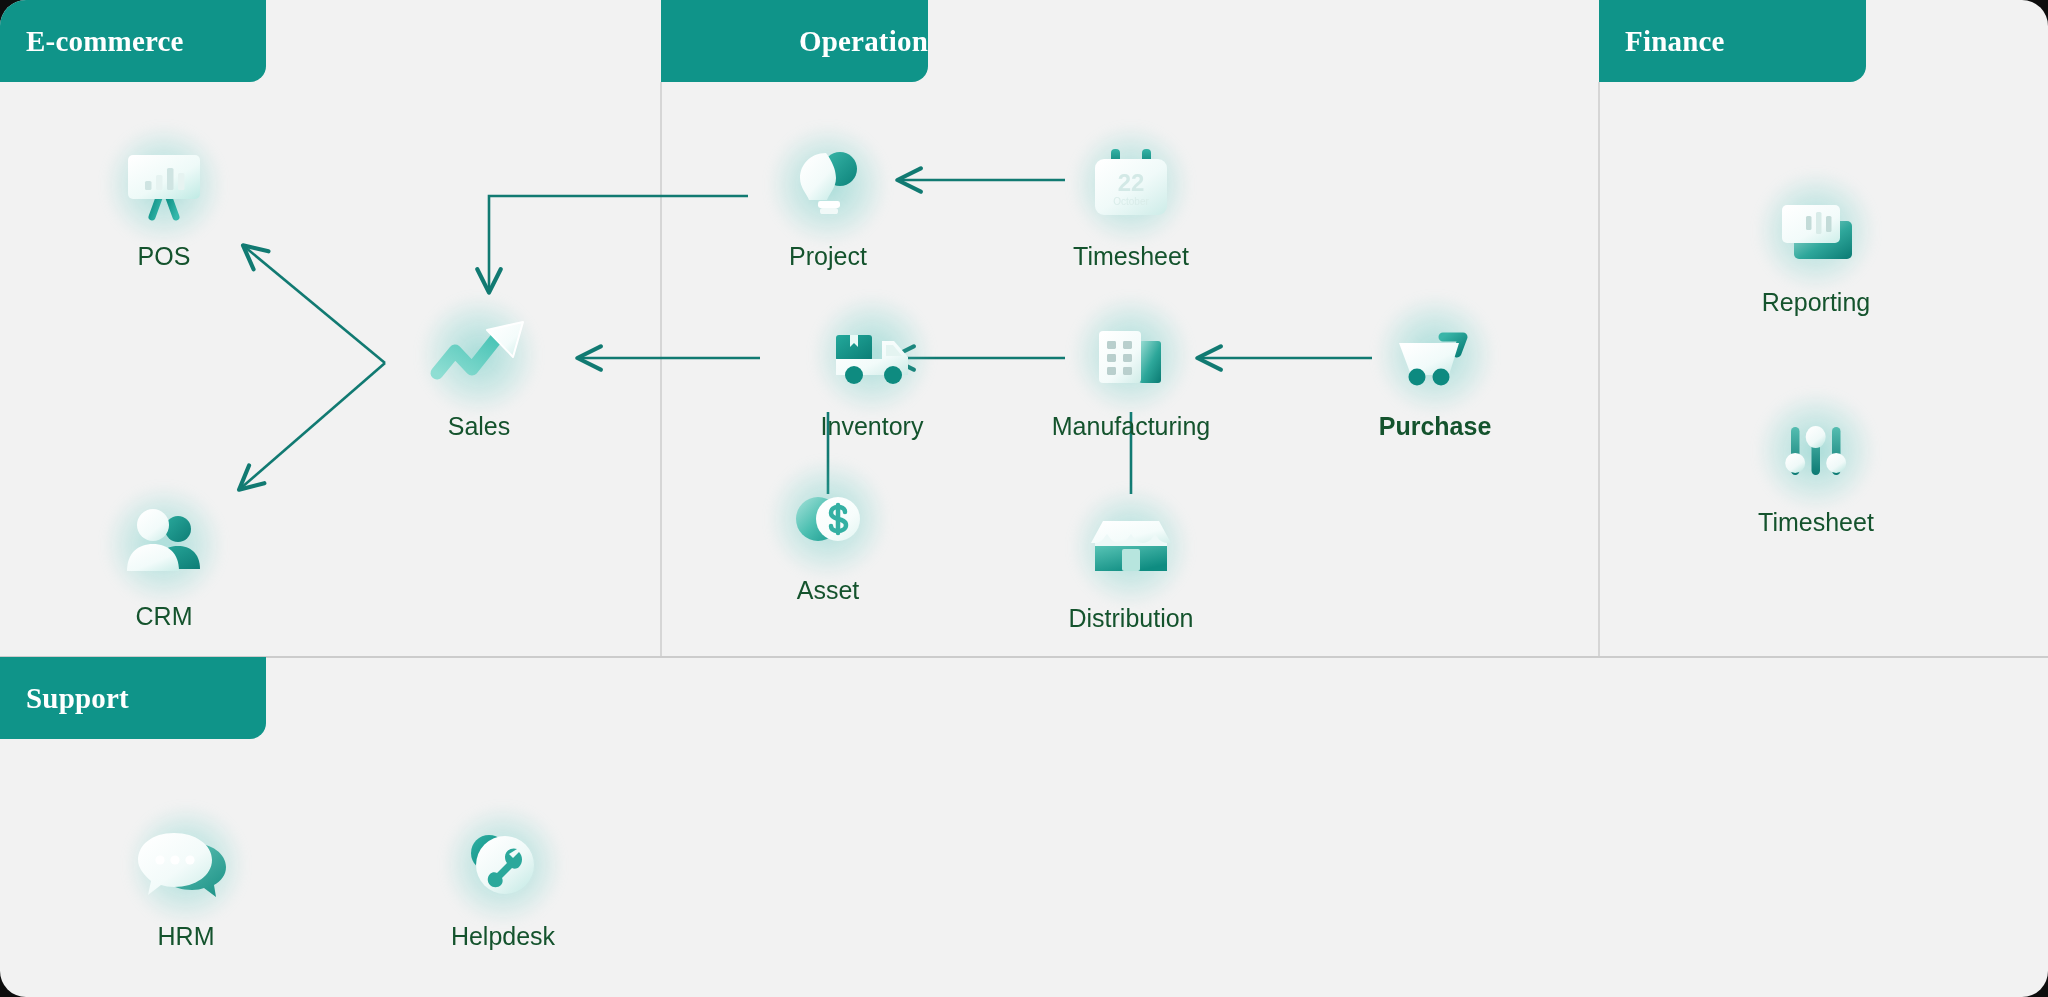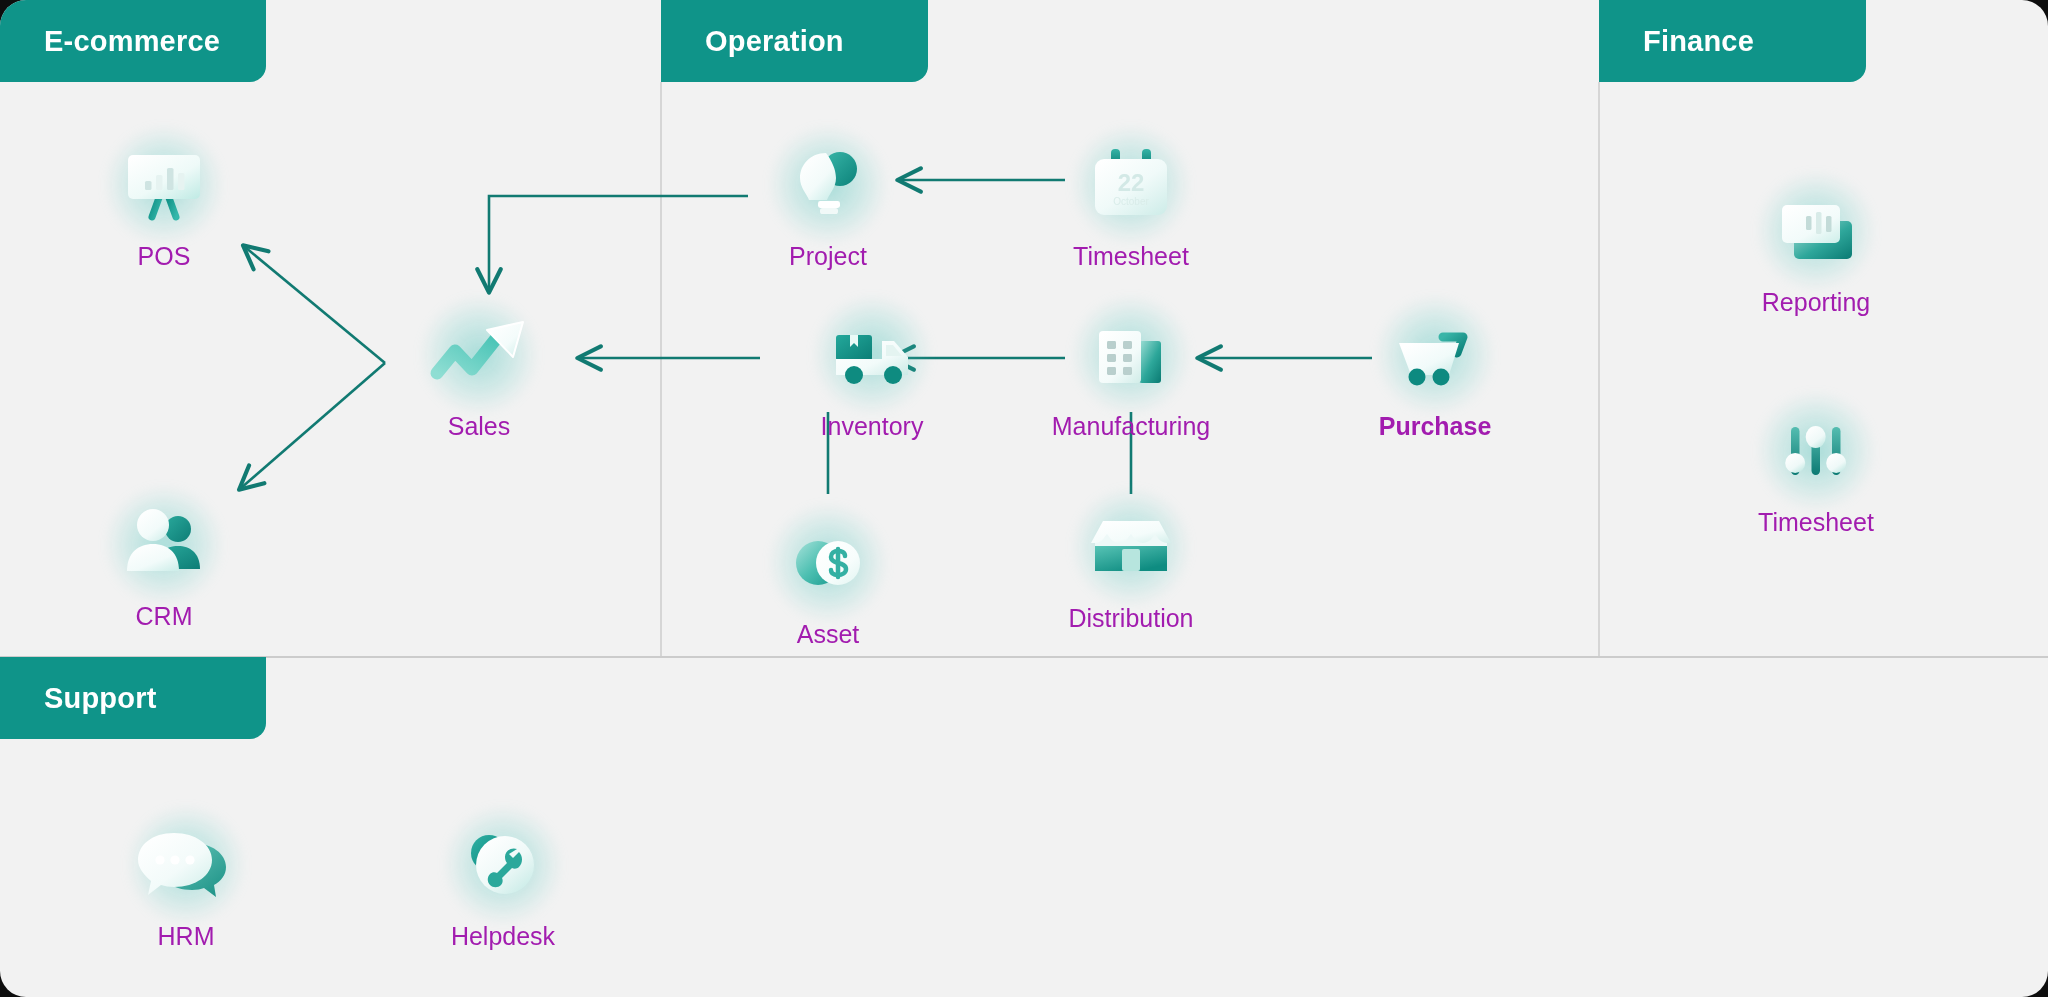--- a/index.html
+++ b/index.html
@@ -21,23 +21,24 @@
   
   .sec-head {
     position: absolute;
     background: #0f9489;
     color: #ffffff;
     font-weight: bold;
     font-size: 29px;
     letter-spacing: 0.2px;
     display: flex;
     align-items: center;
-    padding-left: 44px;
+    padding-left: 26px;
     box-sizing: border-box;
     height: 82px;
+    font-family: Liberation Serif, serif;
   }
   .sec-head.br { border-bottom-right-radius: 16px; }
   .sec-head.tl0 { border-top-left-radius: 0; }
 
   
   .vdiv {
     position: absolute;
     width: 1.5px;
     background: #d6d6d6;
   }
@@ -65,21 +66,21 @@
     transform: translate(-50%,-50%);
     width: 118px; height: 118px;
     border-radius: 50%;
     background: radial-gradient(circle, rgba(60,190,180,0.40) 0%, rgba(80,200,190,0.20) 42%, rgba(120,210,205,0.05) 66%, rgba(255,255,255,0) 78%);
     filter: blur(5px);
   }
   .node svg { position: relative; z-index: 2; overflow: visible; }
   .node .label {
     margin-top: 2px;
     font-size: 25px;
-    color: #a21caf;
+    color: #14532d;
     font-family: "Liberation Sans", sans-serif;
     white-space: nowrap;
   }
 
   
   #arrows {
     position: absolute; left: 0; top: 0;
     width: 2048px; height: 997px;
     pointer-events: none;
     z-index: 1;
@@ -91,21 +92,21 @@
 
 <div id="canvas">
 
   <div class="vdiv" style="left:660px; top:82px; height:575px;"></div>
   <div class="vdiv" style="left:1598px; top:82px; height:575px;"></div>
   <div class="hdiv" style="left:0px; top:656px; width:2048px;"></div>
 
   <div class="sec-head br tl0" style="left:0px; top:0px; width:266px;">
     <span>E-commerce</span>
   </div>
-  <div class="sec-head br" style="left:661px; top:0px; width:267px;">
+  <div class="sec-head br" style="left:661px; top:0px; width:267px;justify-content:flex-end;">
     <span>Operation</span>
   </div>
   <div class="sec-head br" style="left:1599px; top:0px; width:267px;">
     <span>Finance</span>
   </div>
   <div class="sec-head br" style="left:0px; top:657px; width:266px;">
     <span>Support</span>
   </div>
 
   <svg id="arrows" viewBox="0 0 2048 997">
@@ -328,21 +329,21 @@
         </defs>
         <path d="M58 30 L78 30 L72 46" fill="none" stroke="url(#gCartHandle)" stroke-width="9" stroke-linecap="round" stroke-linejoin="round"></path>
         <path d="M14 36 L74 36 L64 68 L26 68 Z" fill="url(#gCartBody)"></path>
         <circle cx="32" cy="70" r="8.5" fill="#0d8a80"></circle>
         <circle cx="56" cy="70" r="8.5" fill="#0d8a80"></circle>
       </svg>
     </div>
     <div class="label">Purchase</div>
   </div>
 
-  <div class="node" style="left:828px; top:508px;">
+  <div class="node" style="left:828px; top:464px;">
     <div class="glyph">
       <div class="glow"></div>
       <svg width="96" height="96" viewBox="0 0 96 96">
         <defs>
           <linearGradient id="gCoinBack" x1="0" y1="0" x2="1" y2="1">
             <stop offset="0" stop-color="#a7e2da"></stop>
               <stop offset="0.5" stop-color="#4ec0b2"></stop>
               <stop offset="1" stop-color="#16978c"></stop>
           </linearGradient>
           <linearGradient id="gCoinFront" x1="0.1" y1="0.05" x2="0.95" y2="1">

